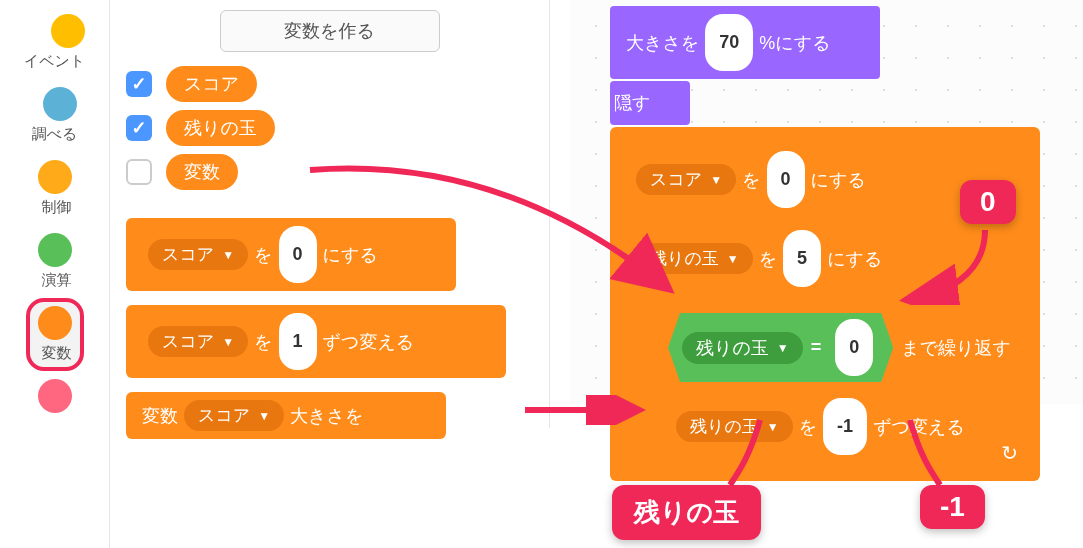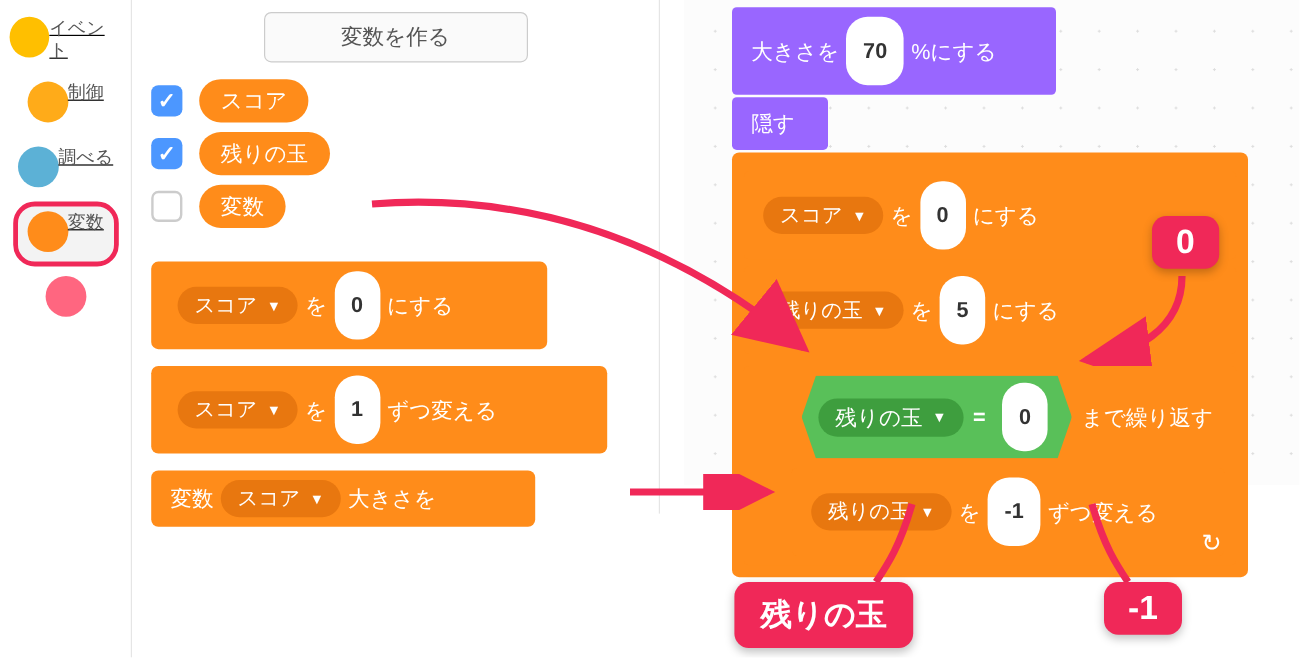--- a/index.html
+++ b/index.html
@@ -1,39 +1,39 @@
 <!DOCTYPE html>
 <html><head>
 <meta charset="utf-8">
 <style>
 *{box-sizing:border-box;margin:0;padding:0;font-family:"Hiragino Sans","Helvetica Neue",Arial,sans-serif;}
 body{background:#fff;width:1083px;height:548px;position:relative;overflow:hidden;}
 .sidebar{position:absolute;left:0;top:0;width:110px;height:548px;background:#fff;border-right:1px solid #e5e5e5;display:flex;flex-direction:column;align-items:center;padding-top:10px;}
-.cat-item{display:flex;flex-direction:row;align-items:flex-start;margin-bottom:8px;cursor:pointer;padding:4px 8px;border-radius:10px;text-decoration:underline;}
+.cat-item{display:flex;flex-direction:column;align-items:flex-end;margin-bottom:8px;cursor:pointer;padding:4px 8px;border-radius:10px;}
 .cat-circle{width:34px;height:34px;border-radius:50%;margin-bottom:4px;}
 .cat-label{font-size:15px;color:#555;}
 .cat-selected{outline:4px solid #f02858;border-radius:14px;background:#f3f3f3;}
 .palette{position:absolute;left:110px;top:0;width:440px;height:428px;border-right:1px solid #e5e5e5;padding:10px 8px;background:#fff;}
 .make-var-btn{display:block;width:220px;height:42px;border:1px solid #ccc;border-radius:6px;background:#fafafa;font-size:18px;color:#555;margin:0 auto 14px;}
 .var-row{display:flex;align-items:center;margin:8px 8px;}
 .chk{width:26px;height:26px;border-radius:6px;margin-right:14px;display:flex;align-items:center;justify-content:center;font-size:18px;font-weight:bold;}
 .chk.on{background:#4c97ff;color:#fff;}
 .chk.off{background:#fff;border:2px solid #ccc;}
 .pill{border-radius:20px;padding:6px 18px;color:#fff;font-size:18px;}
 .orange-pill{background:#ff8c1a;}
 .blk{border-radius:6px;color:#fff;font-size:18px;display:flex;align-items:center;padding:8px 16px;margin:14px 8px 6px;position:relative;}
 .orange-blk{background:#ff8c1a;}
 .dd{background:#e8770f;border-radius:18px;padding:4px 14px;display:inline-flex;align-items:center;margin:0 6px;font-size:17px;}
 .dd-car{margin-left:8px;font-size:12px;}
 .oval{background:#fff;color:#333;border-radius:18px;padding:18px 14px;margin:0 6px;min-width:32px;text-align:center;font-weight:600;}
 .script-area{position:absolute;left:570px;top:0;right:0;height:404px;background:#fcfcfc;}
 .dot-grid{position:absolute;inset:0;background-image:radial-gradient(circle,#ddd 1px,transparent 1px);background-size:32px 32px;background-position:10px 10px;}
 .script{position:absolute;left:40px;top:6px;}
 .purple-set{background:#9966ff;border-radius:4px;color:#fff;padding:8px 16px;display:flex;align-items:center;font-size:18px;margin-bottom:2px;}
-.purple-hide{background:#9966ff;border-radius:4px;color:#fff;padding:10px 16px;font-size:18px;width:80px;margin-bottom:2px;}
+.purple-hide{background:#9966ff;border-radius:4px;color:#fff;padding:10px 4px;font-size:18px;width:80px;margin-bottom:2px;}
 .orange-wrap{background:#ff8c1a;border-radius:6px;padding:10px 10px 10px 10px;width:430px;}
 .inner-blk{background:#ff8c1a;border-radius:4px;color:#fff;padding:8px 10px;display:flex;align-items:center;font-size:18px;margin:6px 0;}
 .c-block{background:#ff8c1a;border-radius:4px;padding:8px 10px 8px 40px;margin-top:10px;position:relative;}
 .c-head{display:flex;align-items:center;color:#fff;font-size:18px;margin-bottom:8px;}
 .hex{background:#59c059;padding:6px 14px;margin:0 8px;display:flex;align-items:center;border-radius:4px;clip-path:polygon(12px 0,calc(100% - 12px) 0,100% 50%,calc(100% - 12px) 100%,12px 100%,0 50%);}
 .hex .inner-dd{background:#3e9e3e;border-radius:18px;padding:4px 14px;color:#fff;display:flex;align-items:center;}
 .hex .eq{color:#fff;margin:0 8px;font-weight:600;}
 .c-body{background:#ff8c1a;border-radius:4px;}
 .arrow-loop{position:absolute;right:12px;bottom:6px;color:#fff;font-size:20px;}
 .callout{position:absolute;background:#f02858;color:#fff;border-radius:12px;padding:10px 22px;font-size:26px;font-weight:700;box-shadow:0 3px 8px rgba(0,0,0,.25);}
@@ -42,26 +42,30 @@
 </style>
 </head>
 <body>
 
 <div class="sidebar">
   <div class="cat-item">
     <div class="cat-circle" style="background:#ffbf00"></div>
     <div class="cat-label">イベント</div>
   </div>
   <div class="cat-item">
+    <div class="cat-circle" style="background:#5cb1d6"></div>
+    <div class="cat-label">調べる</div>
+  </div>
+  <div class="cat-item">
     <div class="cat-circle" style="background:#ffab19"></div>
     <div class="cat-label">制御</div>
   </div>
   <div class="cat-item">
-    <div class="cat-circle" style="background:#5cb1d6"></div>
-    <div class="cat-label">調べる</div>
+    <div class="cat-circle" style="background:#59c059"></div>
+    <div class="cat-label">演算</div>
   </div>
   <div class="cat-item cat-selected">
     <div class="cat-circle" style="background:#ff8c1a"></div>
     <div class="cat-label">変数</div>
   </div>
   <div class="cat-item">
     <div class="cat-circle" style="background:#ff6680"></div>
   </div>
 </div>
 

